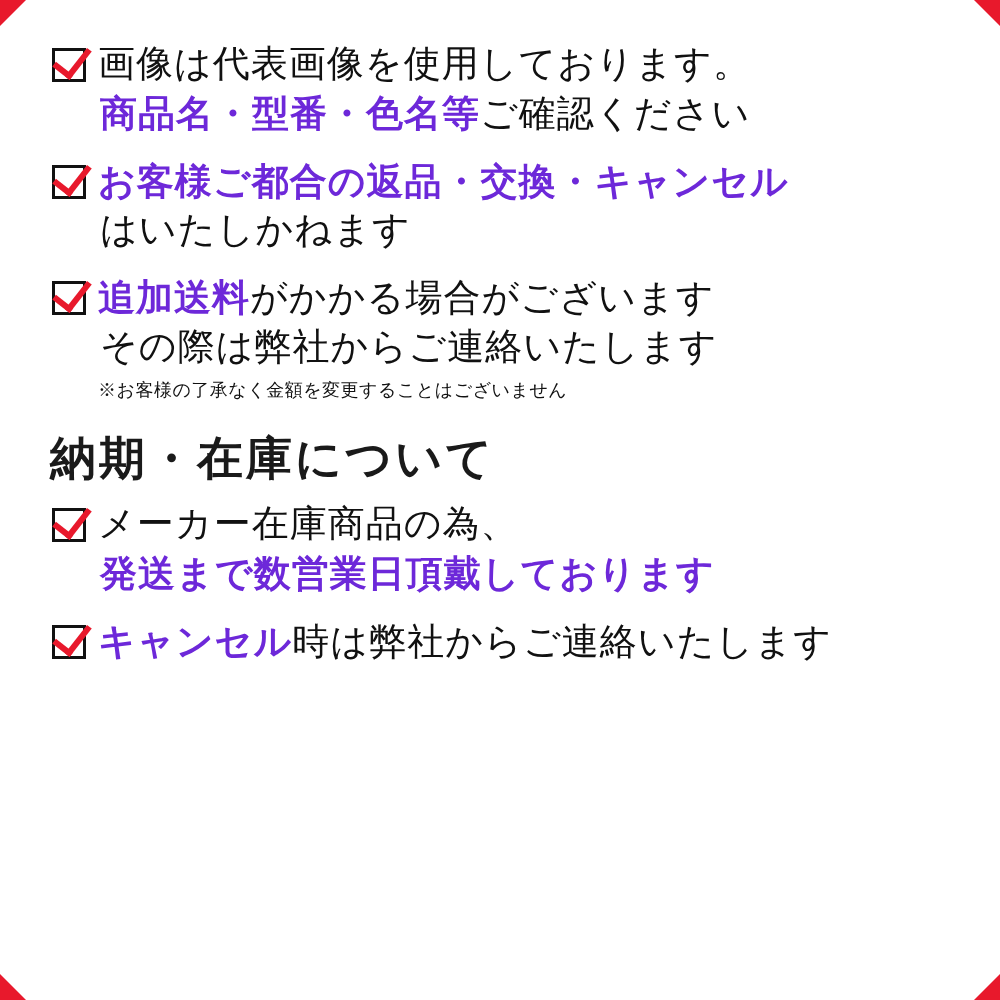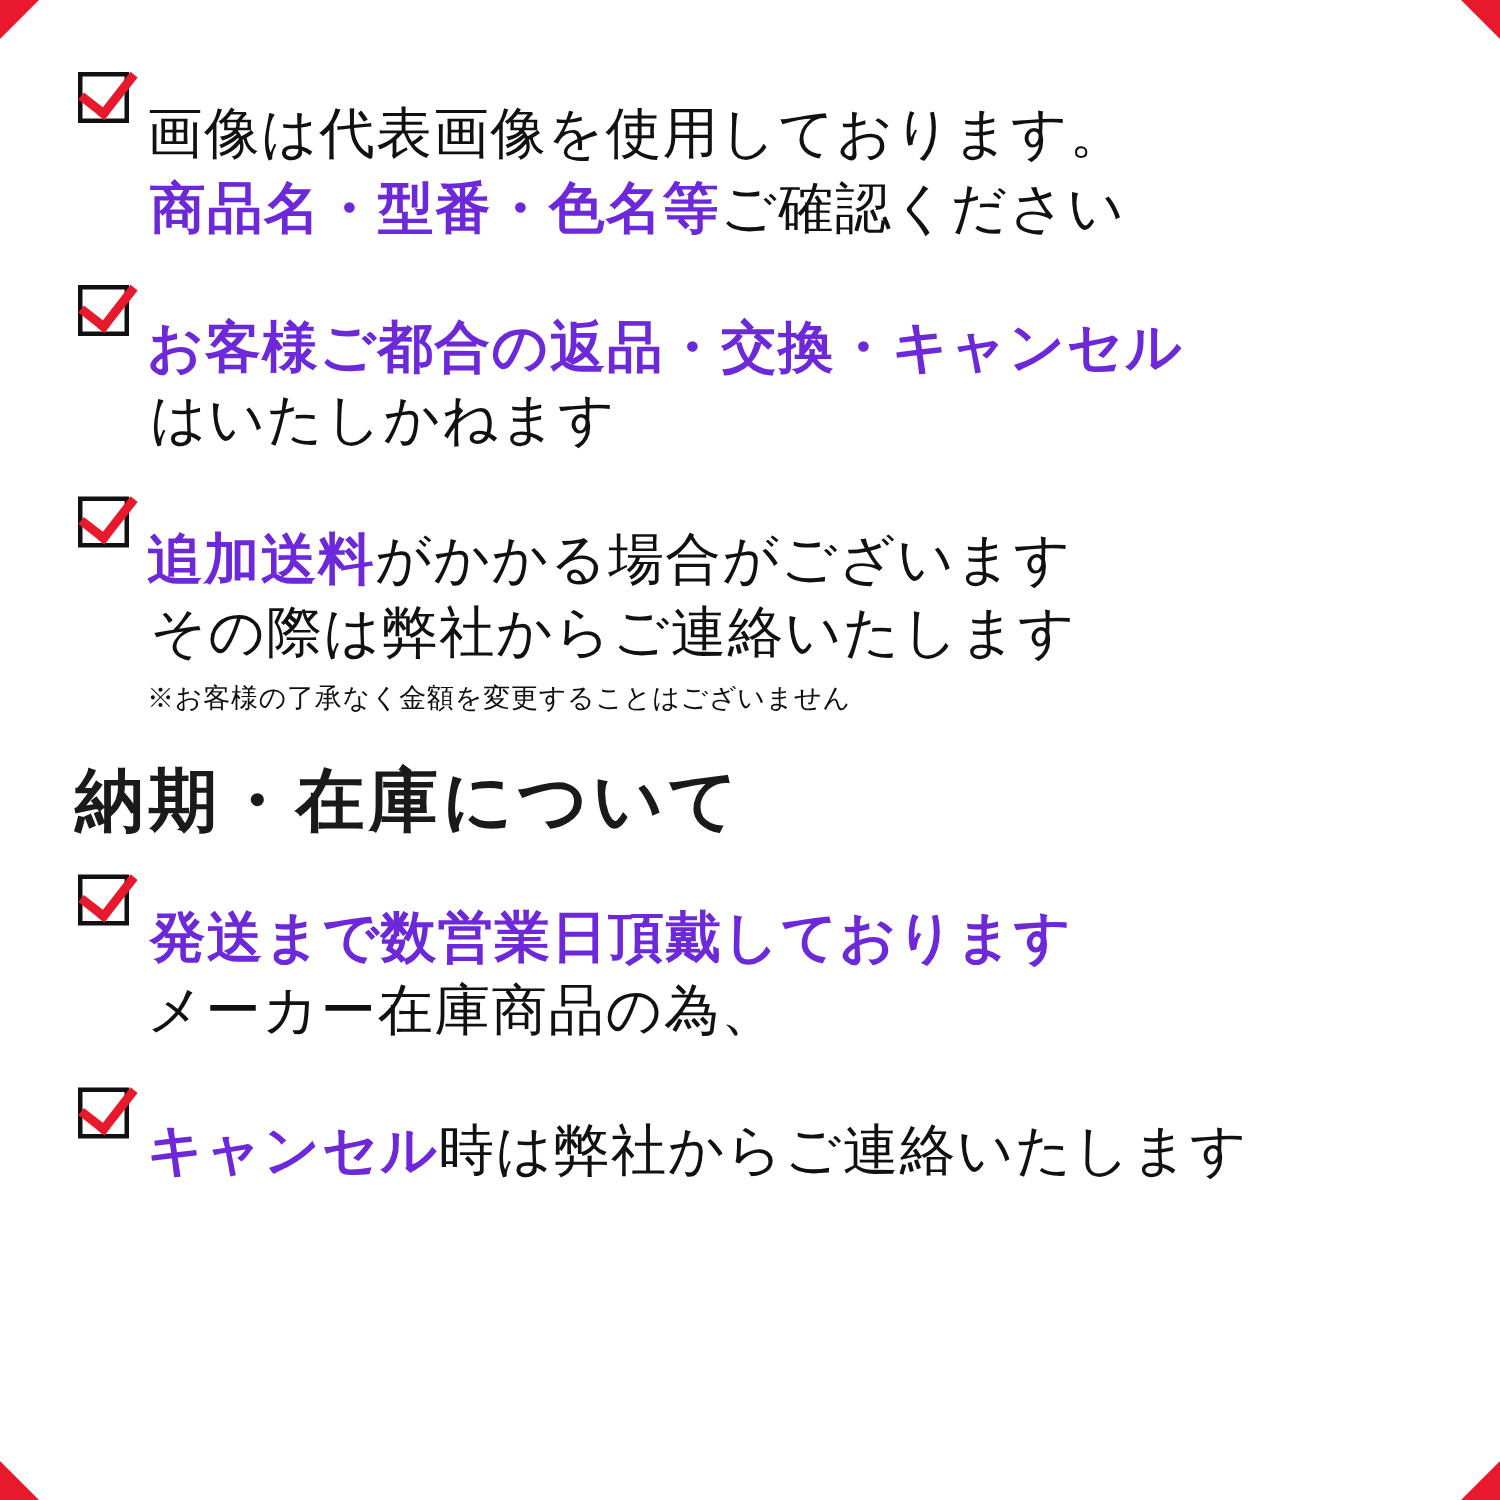--- a/index.html
+++ b/index.html
@@ -116,21 +116,20 @@
     top: -10px;
     width: 16px;
     height: 30px;
     border-right: 6px solid #e8192c;
     border-bottom: 6px solid #e8192c;
     transform: rotate(38deg);
   }
 
   .lines {
     flex: 1 1 auto;
-    margin-top: 25px;
   }
   .line {
     font-size: 37px;
     line-height: 1.32;
     letter-spacing: 1px;
     color: #111111;
     font-family: "DejaVu Serif", "Liberation Serif", serif;
     white-space: nowrap;
   }
   .line.indent { margin-left: 2px; }
@@ -200,25 +199,25 @@
       </div>
       <div class="note">※お客様の了承なく金額を変更することはございません</div>
     </div>
 
     <div>
       <div class="section-heading second">納期・在庫について</div>
 
       <div class="item">
         <span class="checkbox"></span>
         <div class="lines">
+          <div class="line">
+            <span class="blk-bold">メーカー在庫商品の為、</span>
+          </div>
           <div class="line indent">
             <span class="red">発送まで数営業日頂戴しております</span>
-          </div>
-          <div class="line">
-            <span class="blk-bold">メーカー在庫商品の為、</span>
           </div>
         </div>
       </div>
 
       <div class="item">
         <span class="checkbox"></span>
         <div class="lines">
           <div class="line">
             <span class="red">キャンセル</span><span class="blk-bold">時は弊社からご連絡いたします</span>
           </div>

